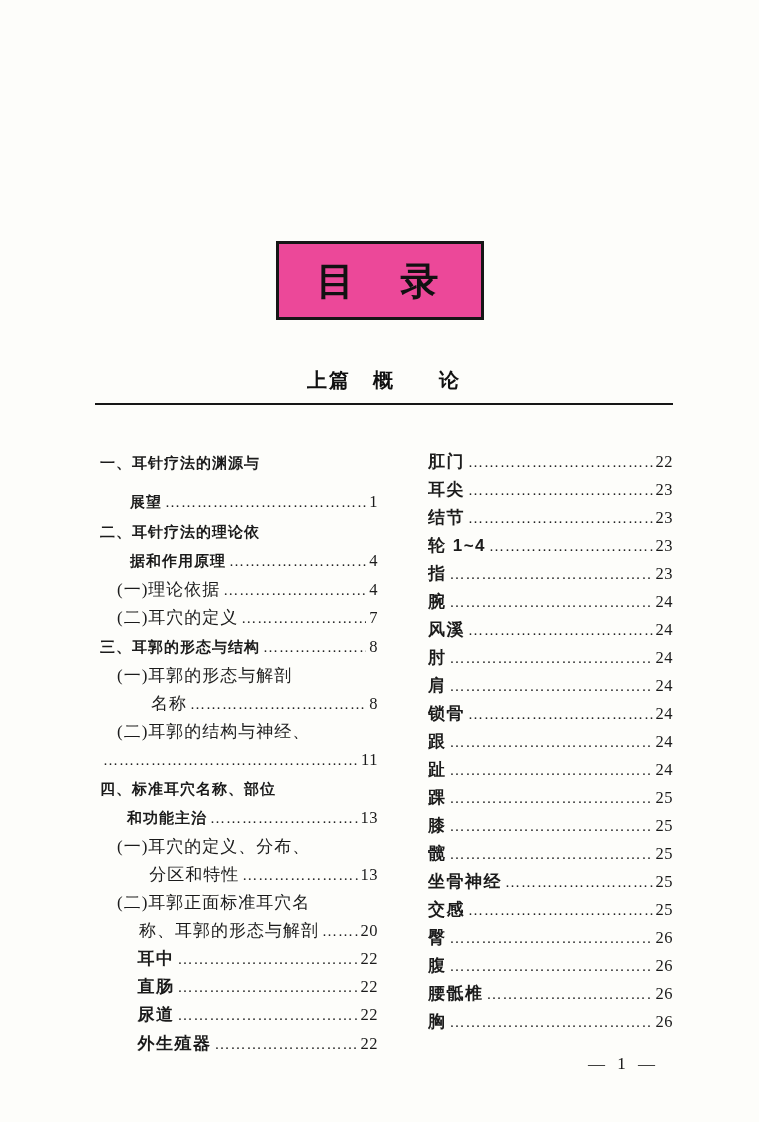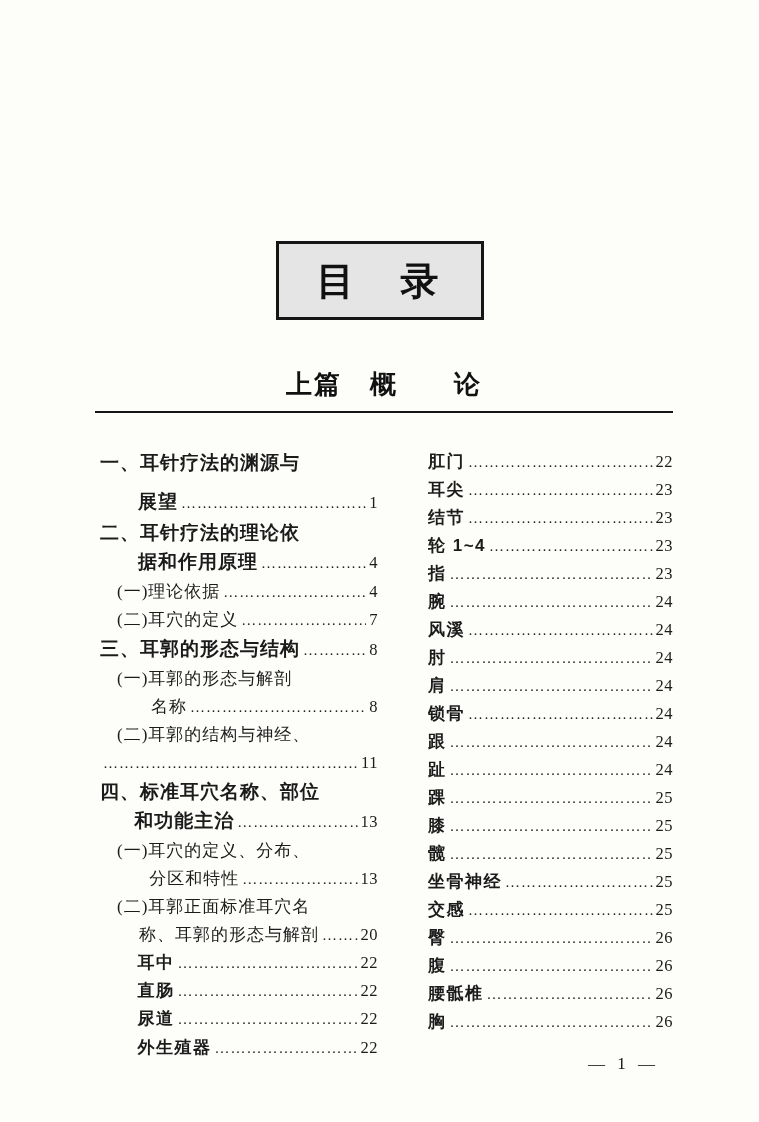--- a/index.html
+++ b/index.html
@@ -10,53 +10,53 @@
     background:#fdfdfa;
     font-family:"Liberation Serif","DejaVu Serif",serif;
     color:#1b1b1b;
     overflow:hidden;
   }
   
   .title-box {
     position:absolute; top:241px; left:50%; transform:translateX(-50%);
     border:3px solid #161616;
     padding:12px 38px 10px 38px;
-    background:#e5e5e5;
+    background:#ec4899;
   }
   .title-box .title-text {
     font-family:"Liberation Sans","DejaVu Sans",sans-serif;
     font-size:38px; font-weight:700; letter-spacing:4px;
     color:#111;
     white-space:nowrap;
   }
   
   .section-header {
     position:absolute; left:95px; top:367px; width:578px;
     text-align:center;
     padding-bottom:9px;
     border-bottom:2.5px solid #161616;
   }
   .section-header .sh-text {
     font-family:"Liberation Sans","DejaVu Sans",sans-serif;
-    font-size:26px; font-weight:700; letter-spacing:2px;
+    font-size:20px; font-weight:700; letter-spacing:2px;
     color:#111; white-space:nowrap;text-align:right;
   }
   
   .col { position:absolute; top:448px; }
   .col-left  { left:100px; width:278px; }
   .col-right { left:428px; width:245px; }
   .row {
     display:flex; align-items:baseline;
     font-size:17px; line-height:28px;
     white-space:nowrap; overflow:hidden;
   }
   .row .txt { flex:0 0 auto; letter-spacing:1px; }
   .row.h .txt {
     font-family:"Liberation Sans","DejaVu Sans",sans-serif;
-    font-size:19px; font-weight:700; letter-spacing:1px;
+    font-size:15px; font-weight:700; letter-spacing:1px;
   }
   .row.h { line-height:29px; }
   .row.b .txt {
     font-family:"Liberation Sans","DejaVu Sans",sans-serif;
     font-size:17px; font-weight:600; letter-spacing:1.5px;
   }
   .leader {
     flex:1 1 auto; overflow:hidden; white-space:nowrap;
     margin:0 3px; color:#222; min-width:14px;
   }

